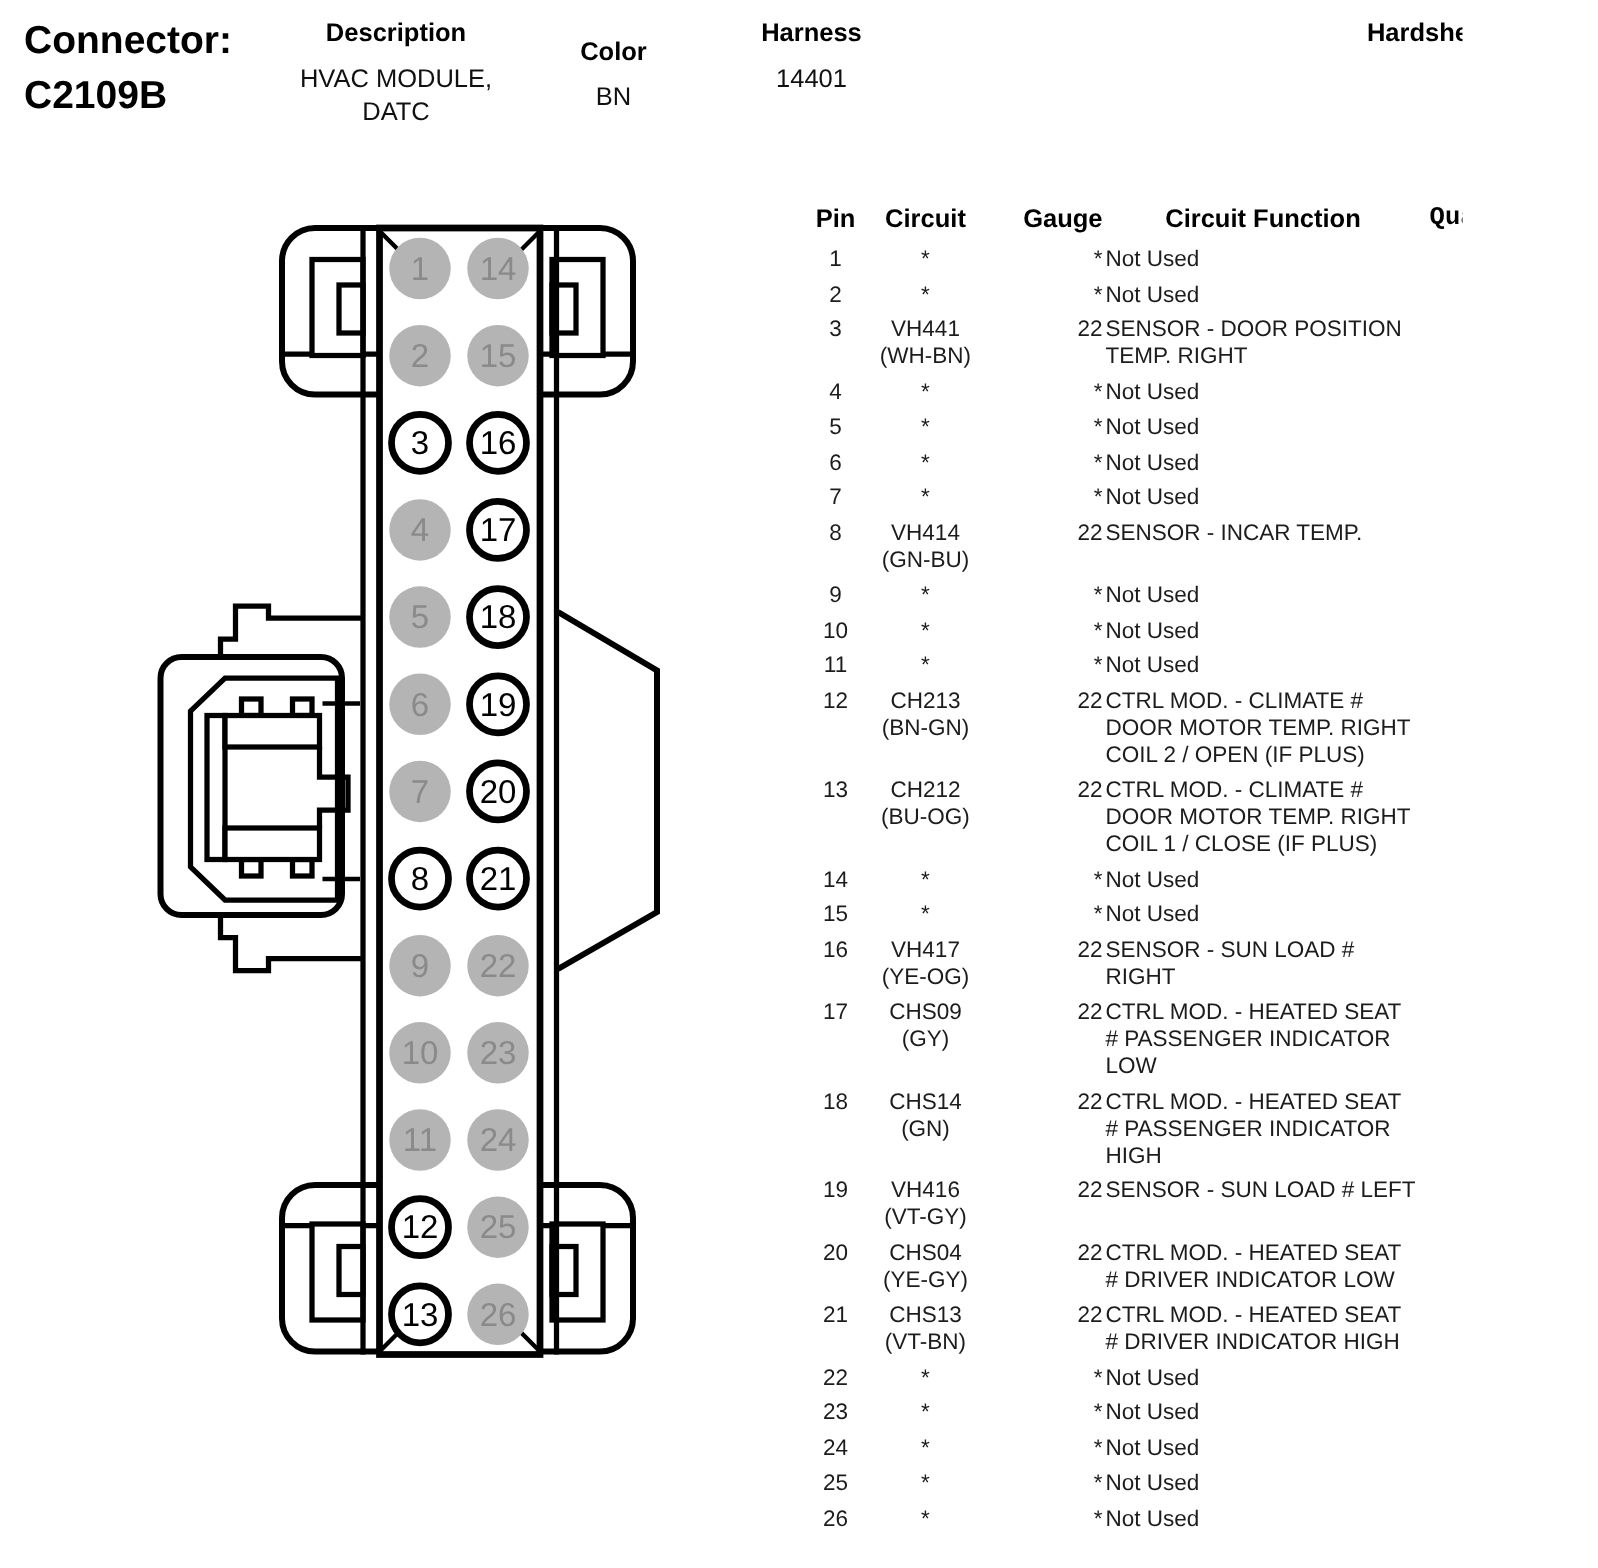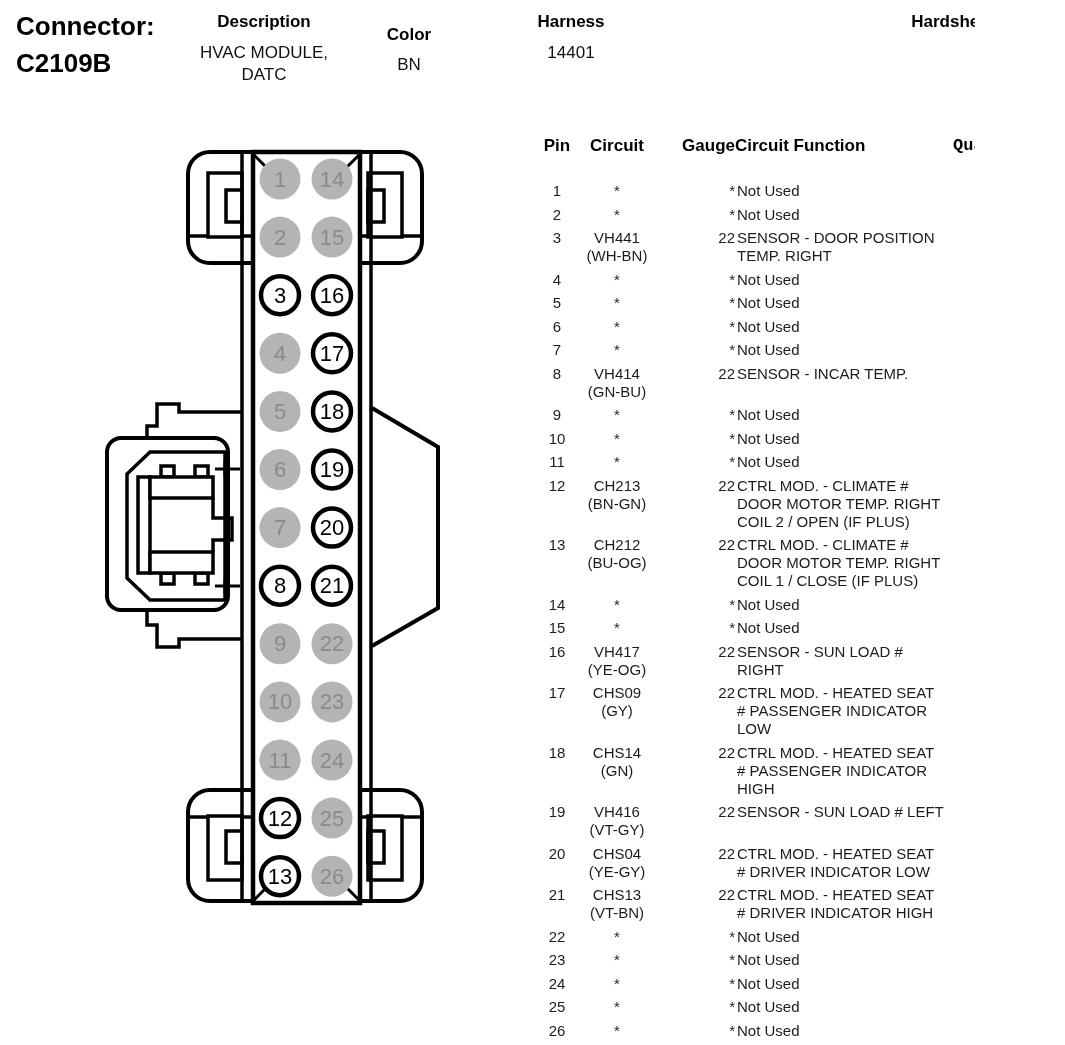--- a/index.html
+++ b/index.html
@@ -7,36 +7,36 @@
         font-family:"Liberation Sans",sans-serif;color:#000;}
   .abs{position:absolute;}
   
   .conn-title{left:16px;top:8px;font-size:26px;font-weight:bold;line-height:37px;white-space:pre;}
   .hdr-block{text-align:center;}
   .hdr-label{font-size:17px;font-weight:bold;line-height:20px;}
   .hdr-value{font-size:17px;line-height:22px;color:#111;}
   #desc-block{left:184px;top:12px;width:160px;}
   #color-label{left:369px;top:25px;width:80px;}
   #color-value{left:369px;top:54px;width:80px;}
-  #harness-block{left:511px;top:12px;width:120px;}
+  #harness-block{left:481px;top:12px;width:120px;}
   #basepart-block{left:657px;top:12px;width:160px;}
   #hardshell-block{left:890px;top:12px;width:120px;}
   .hdr-gap{height:10px;}
   
   #connector-svg{position:absolute;left:0;top:0;}
   #connector-svg text{font-family:"Liberation Sans",sans-serif;font-size:22px;}
   
   #pin-table{left:537px;top:136px;width:525px;}
-  .t-head{display:flex;font-size:17px;font-weight:bold;color:#000;margin-bottom:27px;line-height:19px;}
+  .t-head{display:flex;font-size:17px;font-weight:bold;color:#000;margin-bottom:9px;line-height:19px;}
   .t-row{display:flex;font-size:15px;line-height:18px;color:#1c1c1c;margin-bottom:5.5px;}
   .c-pin{width:40px;text-align:center;flex:none;}
   .c-circuit{width:80px;text-align:center;flex:none;}
   .c-gauge{width:78px;text-align:right;flex:none;}
   .c-func{width:214px;padding-left:2px;flex:none;}
-  .t-head .c-func{padding-left:0;}
+  .t-head .c-func{text-align:center;padding-left:0;}
   .c-qual{width:100px;text-align:center;flex:none;font-family:Liberation Mono, monospace;}
 </style>
 </head>
 <body>
 
 <div id="page">
 
   <div class="abs conn-title"><span>Connector:</span><br><span>C2109B</span></div>
 
   <div class="abs hdr-block" id="desc-block">

